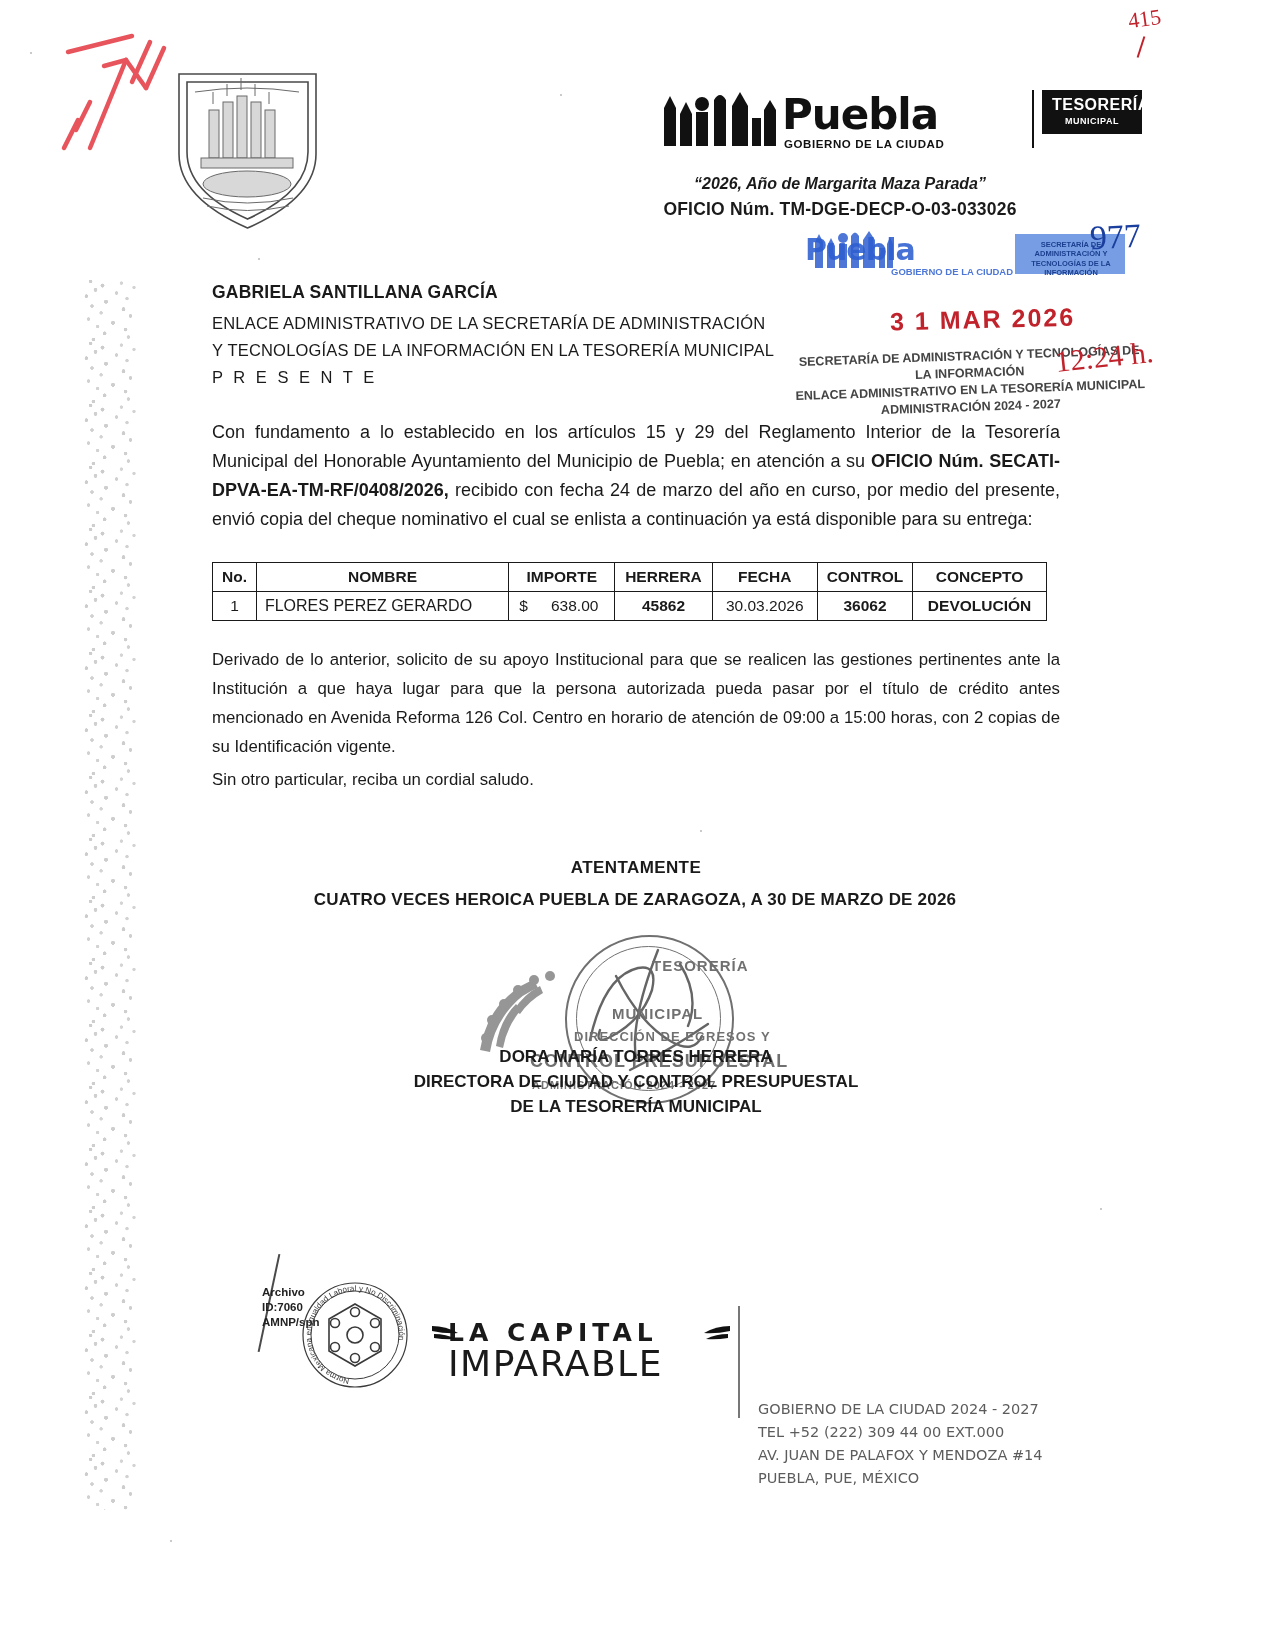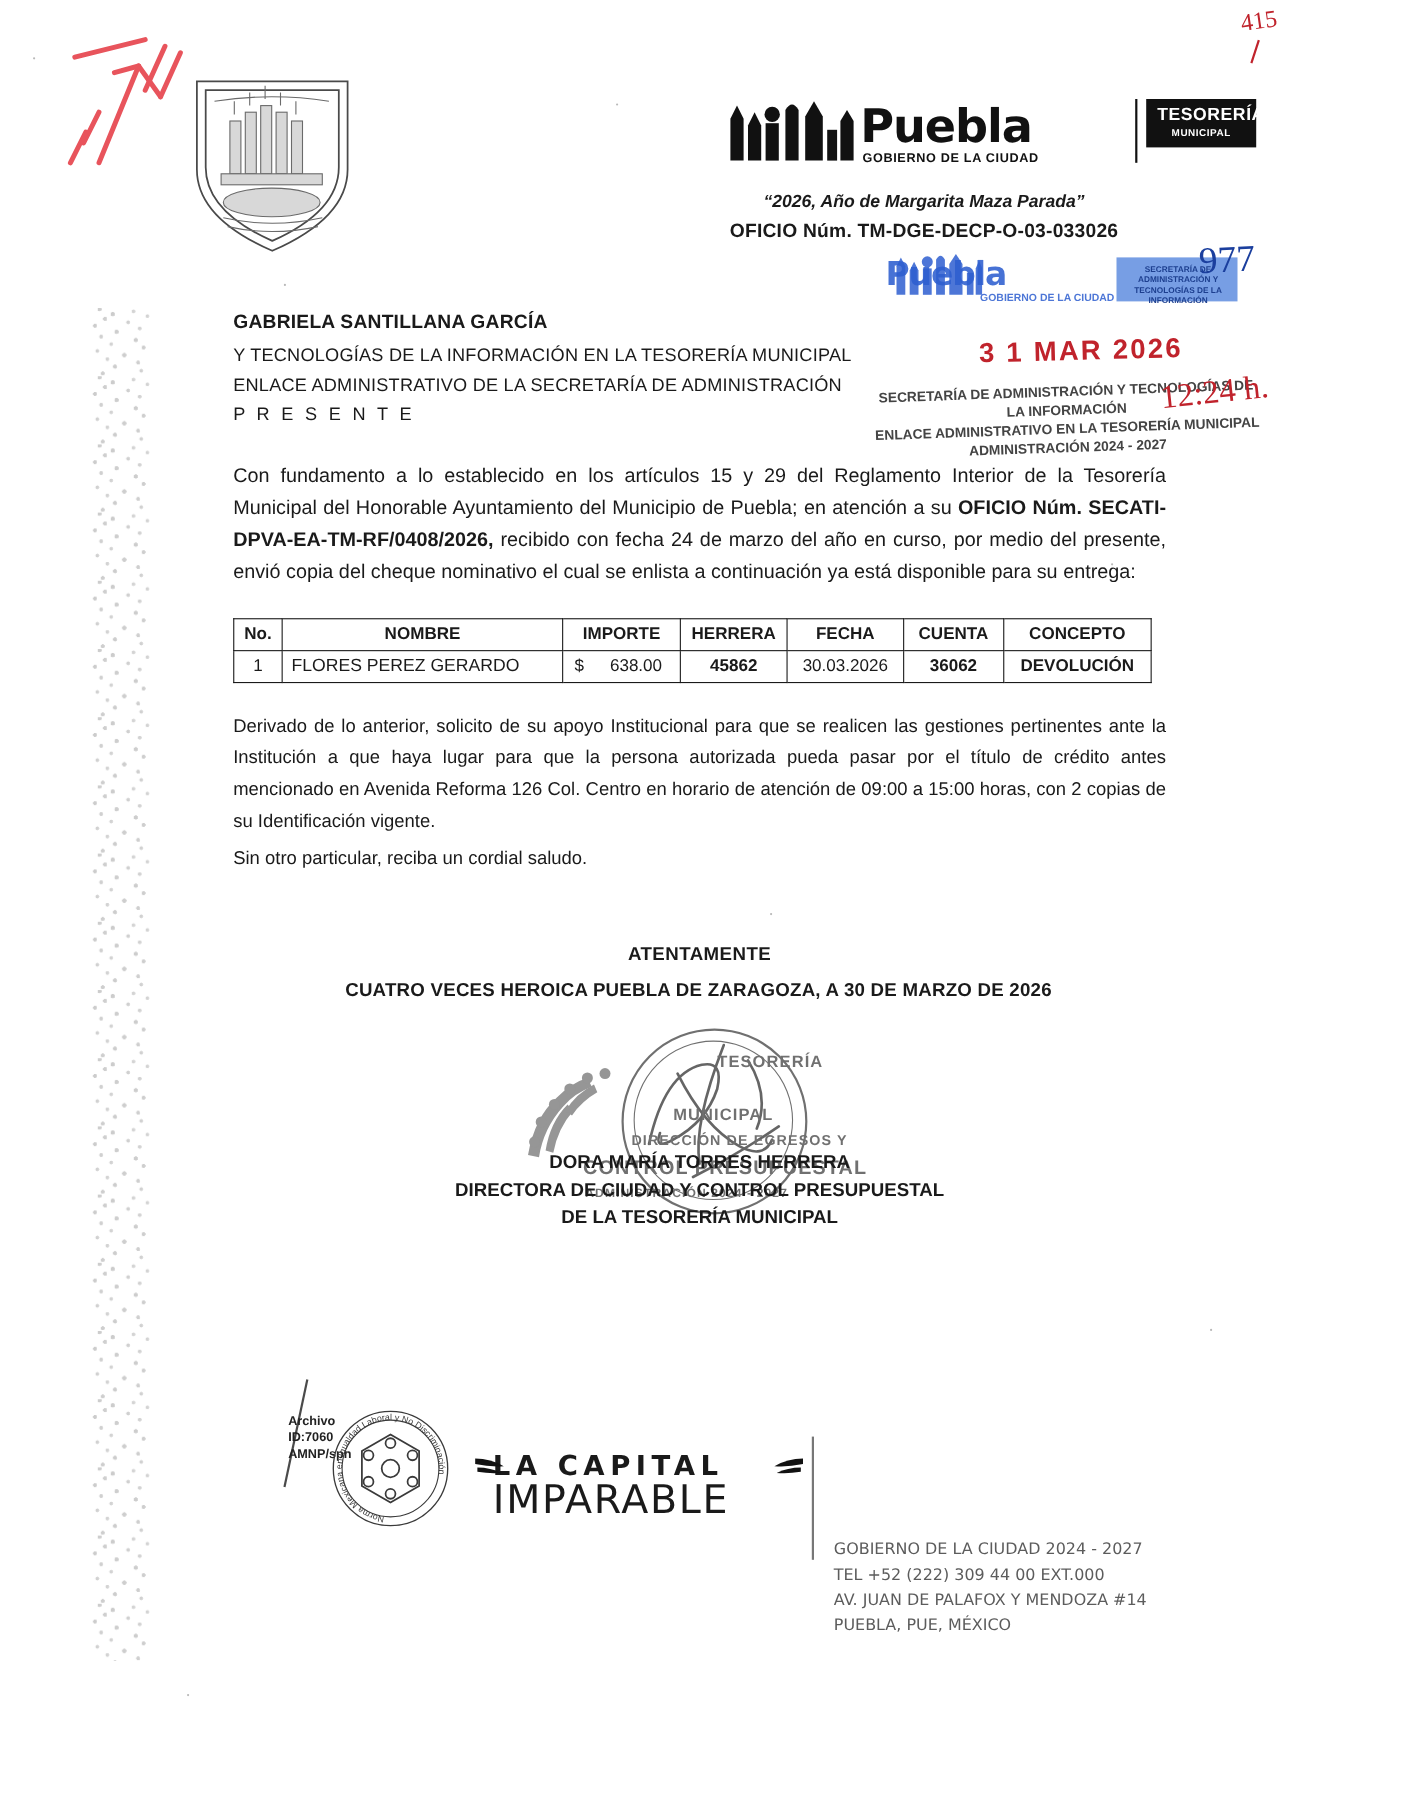--- a/index.html
+++ b/index.html
@@ -372,36 +372,36 @@
 <div class="hand-tick"></div>
 
 <div class="recv-date">3 1 MAR 2026</div>
 <div class="recv-block" style="white-space:pre-line;">SECRETARÍA DE ADMINISTRACIÓN Y TECNOLOGÍAS DE LA INFORMACIÓN
 ENLACE ADMINISTRATIVO EN LA TESORERÍA MUNICIPAL
 ADMINISTRACIÓN 2024 - 2027</div>
 <div class="hand-time">12:24 h.</div>
 
 <div class="addressee-name">GABRIELA SANTILLANA GARCÍA</div>
 <div class="addressee-lines">
+  <div>ENLACE ADMINISTRATIVO DE LA SECRETARÍA DE ADMINISTRACIÓN</div>
   <div>Y TECNOLOGÍAS DE LA INFORMACIÓN EN LA TESORERÍA MUNICIPAL</div>
-  <div>ENLACE ADMINISTRATIVO DE LA SECRETARÍA DE ADMINISTRACIÓN</div>
   <div class="presente">P R E S E N T E</div>
 </div>
 
 <div class="para-1"><span>Con fundamento a lo establecido en los artículos 15 y 29 del Reglamento Interior de la Tesorería Municipal del Honorable Ayuntamiento del Municipio de Puebla; en atención a su </span><b class="strong">OFICIO Núm. SECATI-DPVA-EA-TM-RF/0408/2026,</b><span> recibido con fecha 24 de marzo del año en curso, por medio del presente, envió copia del cheque nominativo el cual se enlista a continuación ya está disponible para su entrega:</span></div>
 
 <table class="chk-table">
   <thead>
     <tr>
       <th style="width:34px">No.</th>
       <th style="width:320px">NOMBRE</th>
       <th style="width:105px">IMPORTE</th>
       <th style="width:88px">HERRERA</th>
       <th style="width:100px">FECHA</th>
-      <th style="width:85px">CUENTA</th>
+      <th style="width:85px">CONTROL</th>
       <th style="width:130px">CONCEPTO</th>
     </tr>
   </thead>
   <tbody>
     <tr>
       <td class="no">1</td>
       <td class="name">FLORES PEREZ GERARDO</td>
       <td class="importe"><span class="cur">$</span><span>638.00</span></td>
       <td class="cheque">45862</td>
       <td class="fecha">30.03.2026</td>

